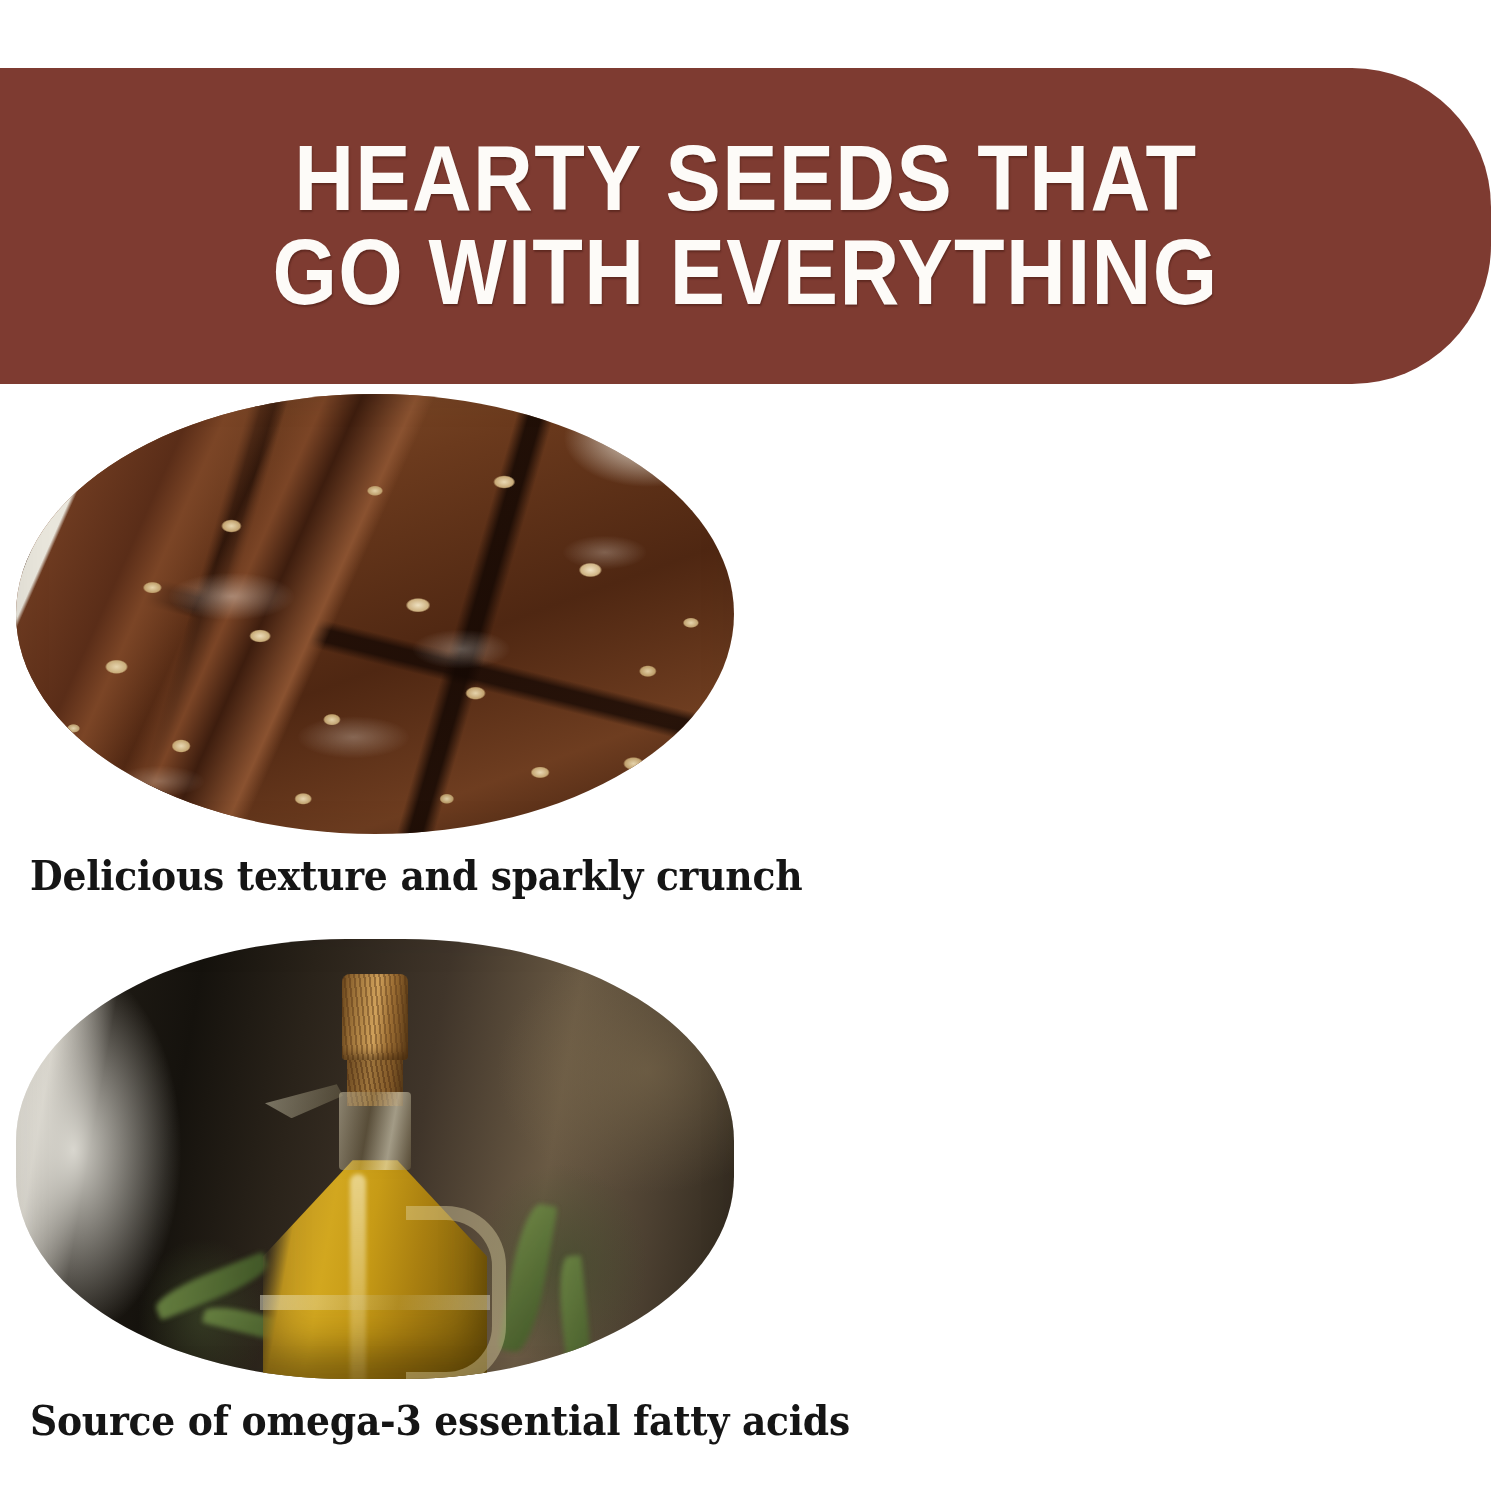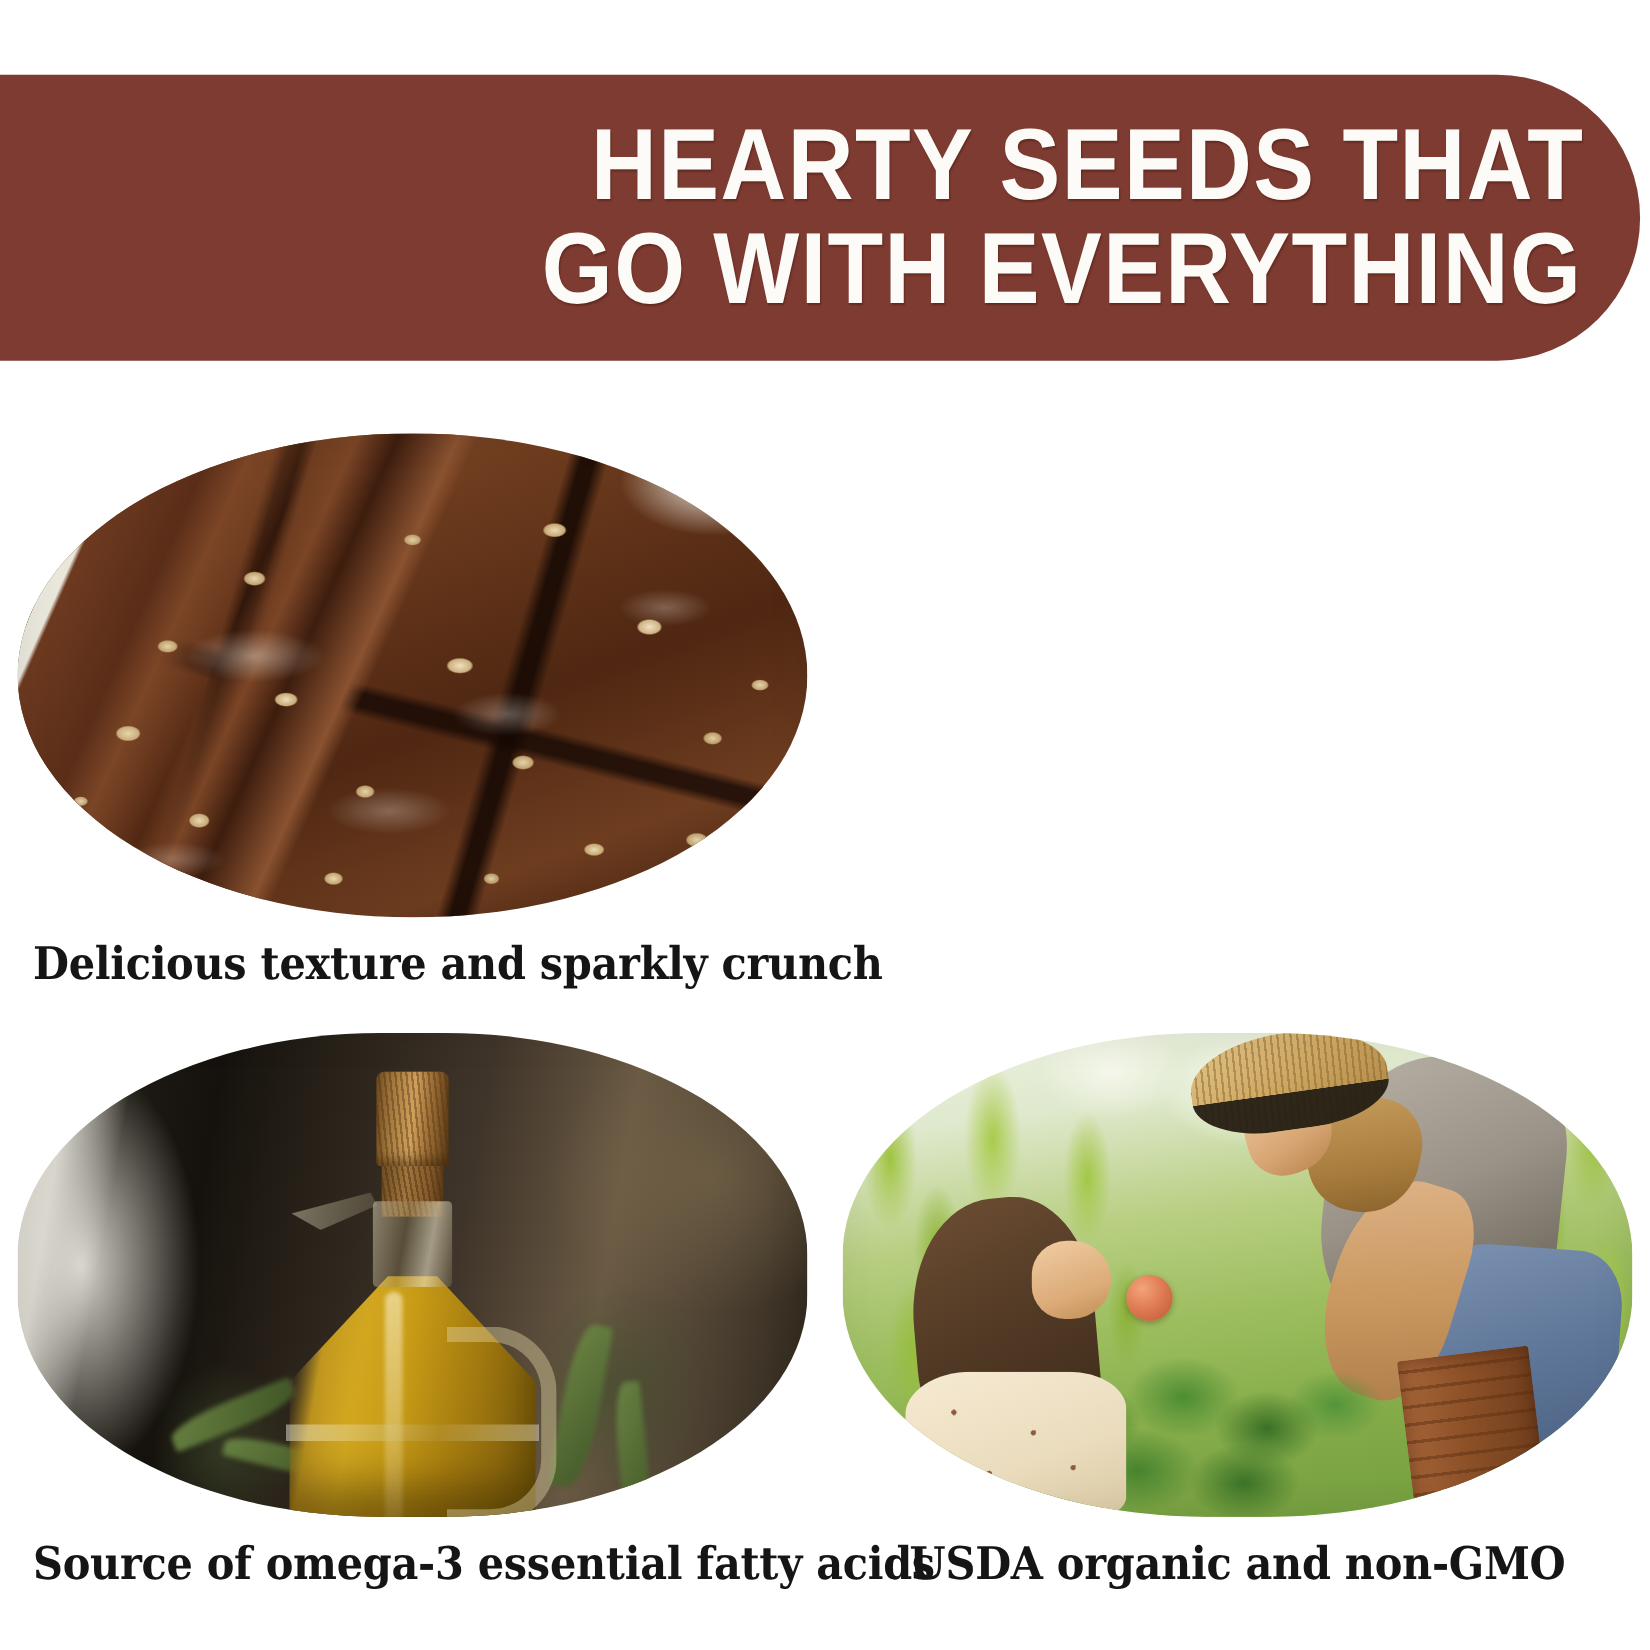--- a/index.html
+++ b/index.html
@@ -14,27 +14,27 @@
     font-family: "Liberation Sans", sans-serif;
     position: relative;
   }
 
   
   #header-banner {
     position: absolute;
     left: 0;
     top: 68px;
     width: 1491px;
-    height: 260px;
+    height: 316px;
     background: #7e3b31;
     border-radius: 0 139px 139px 0;
     box-sizing: border-box;
     display: flex;
     flex-direction: column;
-    align-items: flex-end;
+    align-items: center;
     justify-content: center;
   }
   .title-line {
     color: #fdfbf8;
     font-family: "Liberation Sans Narrow", "Liberation Sans", sans-serif;
     font-weight: bold;
     font-size: 92px;
     line-height: 1.02;
     letter-spacing: 1.5px;
     white-space: nowrap;
@@ -590,35 +590,14 @@
           <div class="oil-highlight"></div>
           <div class="oil-band"></div>
           <div class="oil-handle"></div>
         </div>
       </div>
       <div class="soft-vignette"></div>
     </div>
     <div class="feature-caption">Source of omega-3 essential fatty acids</div>
   </div>
 
-  <div class="feature-cell cell-r1 cell-c1">
-    <div class="photo-frame squircle">
-      <div class="photo-inner pic-garden">
-        <div class="garden-foliage"></div>
-        <div class="garden-woman-torso"></div>
-        <div class="garden-woman-jeans"></div>
-        <div class="garden-woman-arm"></div>
-        <div class="garden-woman-hair"></div>
-        <div class="garden-woman-face"></div>
-        <div class="garden-hat"></div>
-        <div class="garden-crate"></div>
-        <div class="garden-greens"></div>
-        <div class="garden-girl-hair"></div>
-        <div class="garden-girl-face"></div>
-        <div class="garden-girl-dress"></div>
-        <div class="garden-peach"></div>
-      </div>
-      <div class="soft-vignette"></div>
-    </div>
-    <div class="feature-caption">USDA organic and non-GMO</div>
-  </div>
 
 </div>
 
 </body></html>

